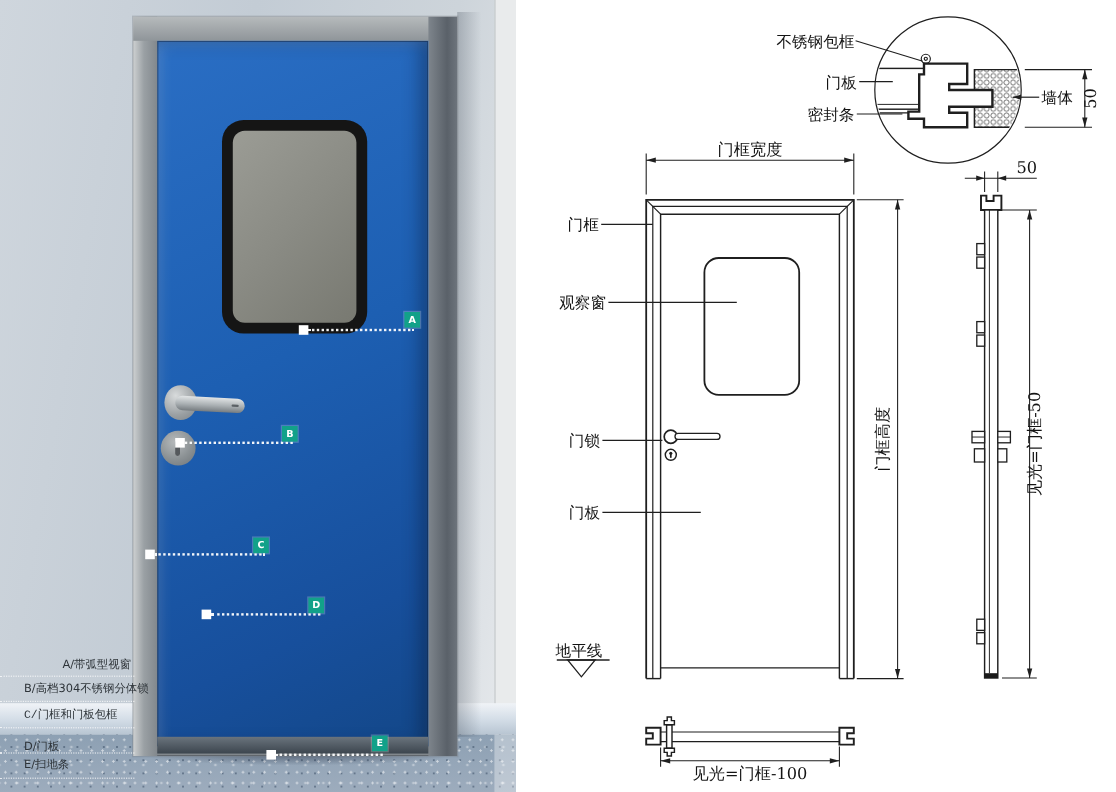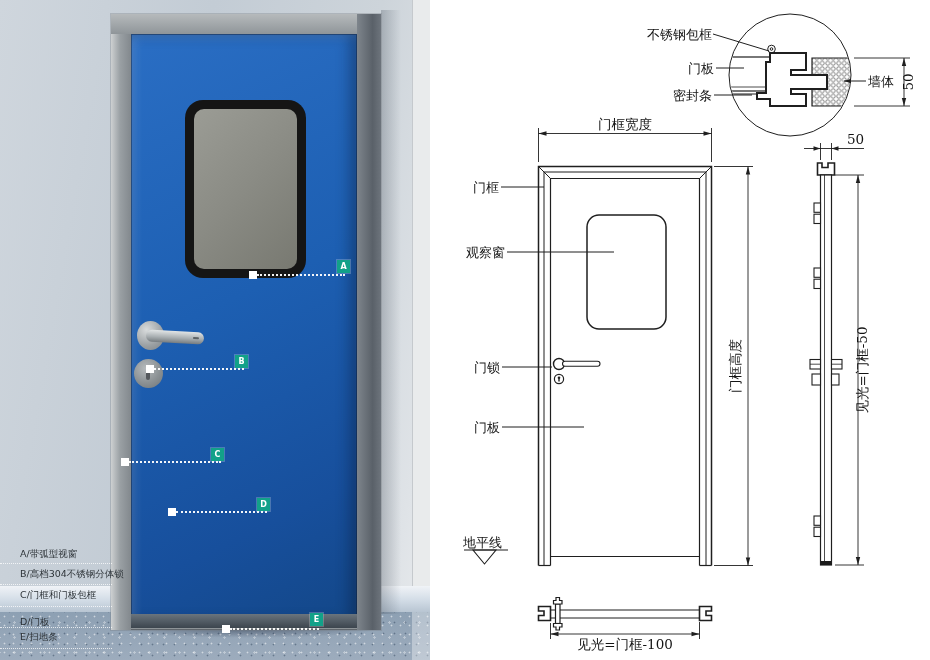--- a/index.html
+++ b/index.html
@@ -116,25 +116,25 @@
 
     <div class="wsq" style="left:168px;top:508px;"></div>
     <div class="dotline" style="left:176px;top:511px;width:91px;"></div>
     <div class="mk" style="left:257px;top:498px;">D</div>
 
     <div class="wsq" style="left:222px;top:625px;"></div>
     <div class="dotline" style="left:230px;top:628px;width:89px;"></div>
     <div class="mk" style="left:310px;top:613px;">E</div>
 
     <div class="legend">
-      <div class="legend-item" style="top:8px;">A/带弧型视窗</div>
+      <div class="legend-item" style="top:8px;margin-left:32px;">A/带弧型视窗</div>
       <div class="lsep" style="top:23px;"></div>
       <div class="legend-item" style="top:28px;">B/高档304不锈钢分体锁</div>
       <div class="lsep" style="top:44px;"></div>
-      <div class="legend-item" style="top:49px;">C/门框和门板包框</div>
+      <div class="legend-item" style="top:49px;font-family:Liberation Mono, monospace;">C/门框和门板包框</div>
       <div class="lsep" style="top:66px;"></div>
       <div class="legend-item" style="top:76px;">D/门板</div>
       <div class="lsep" style="top:87px;"></div>
       <div class="legend-item" style="top:91px;">E/扫地条</div>
       <div class="lsep" style="top:108px;"></div>
     </div>
   </div>
 
   <div class="draw-bg"></div>
 

